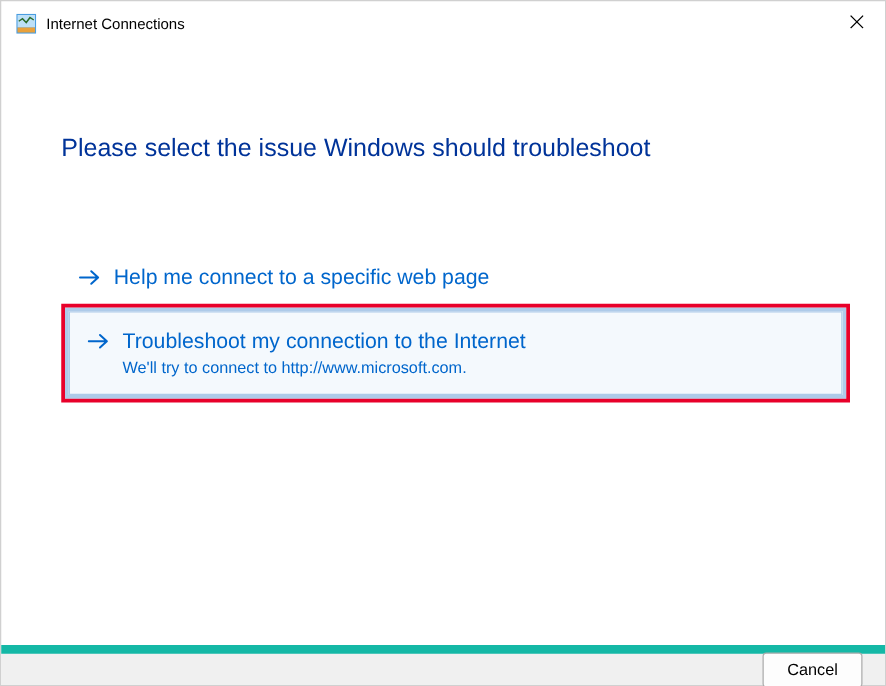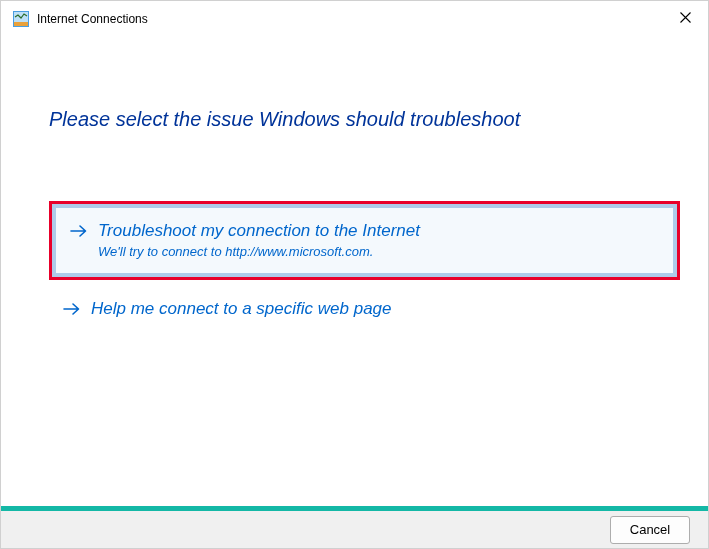--- a/index.html
+++ b/index.html
@@ -49,21 +49,20 @@
       cursor: pointer;
       align-self: flex-start;
     }
     .close-btn svg {
       width: 11px;
       height: 11px;
     }
     .content {
       flex: 1;
       padding: 40px 28px 0 48px;
-      font-style: italic;
     }
     .heading {
       color: #003399;
       font-size: 20px;
       font-weight: 400;
       margin-bottom: 70px;
     }
     .option {
       display: flex;
       align-items: flex-start;
@@ -104,23 +103,23 @@
       font-weight: 400;
       line-height: 1.3;
     }
     .opt-desc {
       color: #0066cc;
       font-size: 13px;
       line-height: 1.3;
       margin-top: 2px;
     }
     .footer {
-      height: 42px;
+      height: 32px;
       background: #f0f0f0;
-      border-top: 5px solid #14b8a6;
+      border-top: 7px solid #14b8a6;
       display: flex;
       align-items: center;
       justify-content: flex-end;
       padding-right: 18px;
     }
     .btn {
       min-width: 80px;
       height: 28px;
       border: 1px solid #adadad;
       background: #fdfdfd;
@@ -147,42 +146,42 @@
     <div class="close-btn">
       <svg viewBox="0 0 11 11">
         <path d="M0.5 0.5 L10.5 10.5 M10.5 0.5 L0.5 10.5" stroke="#000" stroke-width="1.1"></path>
       </svg>
     </div>
   </div>
 
   <div class="content">
     <h1 class="heading">Please select the issue Windows should troubleshoot</h1>
 
+    <div class="option">
+      <span class="option-arrow">
+        <svg width="18" height="14" viewBox="0 0 18 14">
+          <path d="M1 7 L15 7 M10 2 L15.5 7 L10 12" stroke="#0066cc" stroke-width="1.6" fill="none" stroke-linecap="round" stroke-linejoin="round"></path>
+        </svg>
+      </span>
+      <div class="option-text">
+        <div class="opt-title">Help me connect to a specific web page</div>
+      </div>
+    </div>
+
     <div class="option option-highlight">
       <div class="option-inner">
         <span class="option-arrow">
           <svg width="18" height="14" viewBox="0 0 18 14">
             <path d="M1 7 L15 7 M10 2 L15.5 7 L10 12" stroke="#0066cc" stroke-width="1.6" fill="none" stroke-linecap="round" stroke-linejoin="round"></path>
           </svg>
         </span>
         <div class="option-text">
           <div class="opt-title">Troubleshoot my connection to the Internet</div>
           <div class="opt-desc">We'll try to connect to http://www.microsoft.com.</div>
         </div>
       </div>
     </div>
-
-    <div class="option">
-      <span class="option-arrow">
-        <svg width="18" height="14" viewBox="0 0 18 14">
-          <path d="M1 7 L15 7 M10 2 L15.5 7 L10 12" stroke="#0066cc" stroke-width="1.6" fill="none" stroke-linecap="round" stroke-linejoin="round"></path>
-        </svg>
-      </span>
-      <div class="option-text">
-        <div class="opt-title">Help me connect to a specific web page</div>
-      </div>
-    </div>
   </div>
 
   <div class="footer">
     <button class="btn">Cancel</button>
   </div>
 </div>
 
 </body></html>

